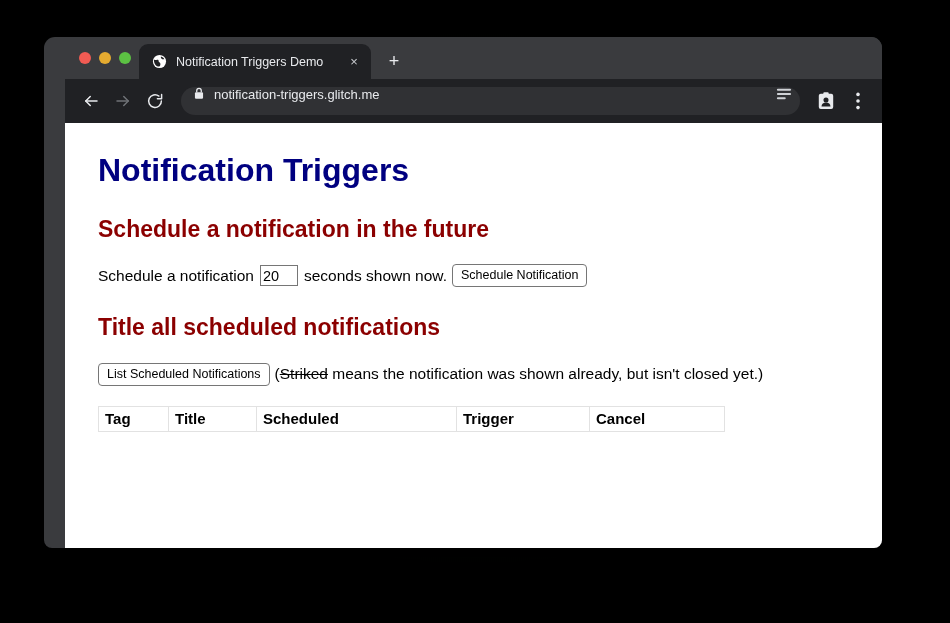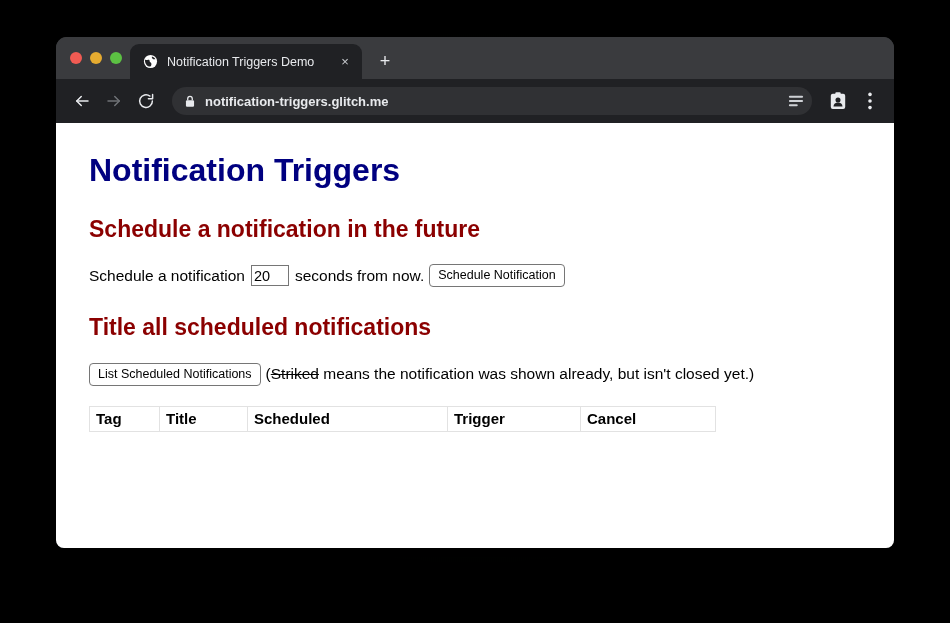--- a/index.html
+++ b/index.html
@@ -32,28 +32,29 @@
     border-radius: 26px;
     background:
       radial-gradient(closest-side, rgba(60,110,60,0.28), rgba(20,50,20,0.10) 70%, rgba(0,0,0,0) 100%);
     filter: blur(6px);
     pointer-events: none;
   }
 
   
   #browser-window {
     position: absolute;
-    left: 56px;
+    left: 44px;
     top: 37px;
     width: 838px;
     height: 511px;
     border-radius: 11px 11px 8px 8px;
     background: #3a3b3e;
     overflow: hidden;
     box-shadow: 0 14px 40px rgba(0,0,0,0.85);
+    padding-left: 21px;
   }
 
   
   #tab-strip {
     position: relative;
     height: 42px;
     background: #3a3b3e;
     display: flex;
     align-items: flex-end;
     padding-left: 10px;
@@ -132,25 +133,24 @@
   }
   .nav-btn.disabled { color: #6f7276; }
 
   #omnibox {
     flex: 1 1 auto;
     height: 28px;
     margin: 0 8px 0 8px;
     background: #303134;
     border-radius: 14px;
     display: flex;
-    align-items: center;
+    align-items: flex-start;
     padding: 0 8px 0 12px;
     gap: 9px;
     min-width: 0;
-    font-weight: bold;
   }
   #omnibox .lock { display: inline-flex; align-items: center; color: #cfd2d6; flex: 0 0 auto;}
   #omnibox .url {
     flex: 1 1 auto;
     color: #e8eaed;
     font-size: 13px;
     white-space: nowrap;
     overflow: hidden;
     text-overflow: ellipsis;
   }
@@ -335,21 +335,21 @@
     <div id="viewport">
       <div id="page">
 
         <h1>Notification Triggers</h1>
 
         <h2>Schedule a notification in the future</h2>
 
         <div class="para">
           <span>Schedule a notification</span>
           <input class="num" type="text" value="20" style="">
-          <span>seconds from now.</span>
+          <span>seconds shown now.</span>
           <button class="ui-btn gap-l">Schedule Notification</button>
         </div>
 
         <h2>Title all scheduled notifications</h2>
 
         <div class="para">
           <button class="ui-btn">List Scheduled Notifications</button>
           <span class="gap-l"><span>(</span><span class="strike">Striked</span><span> means the notification was shown already, but isn't closed yet.)</span></span>
         </div>
 

